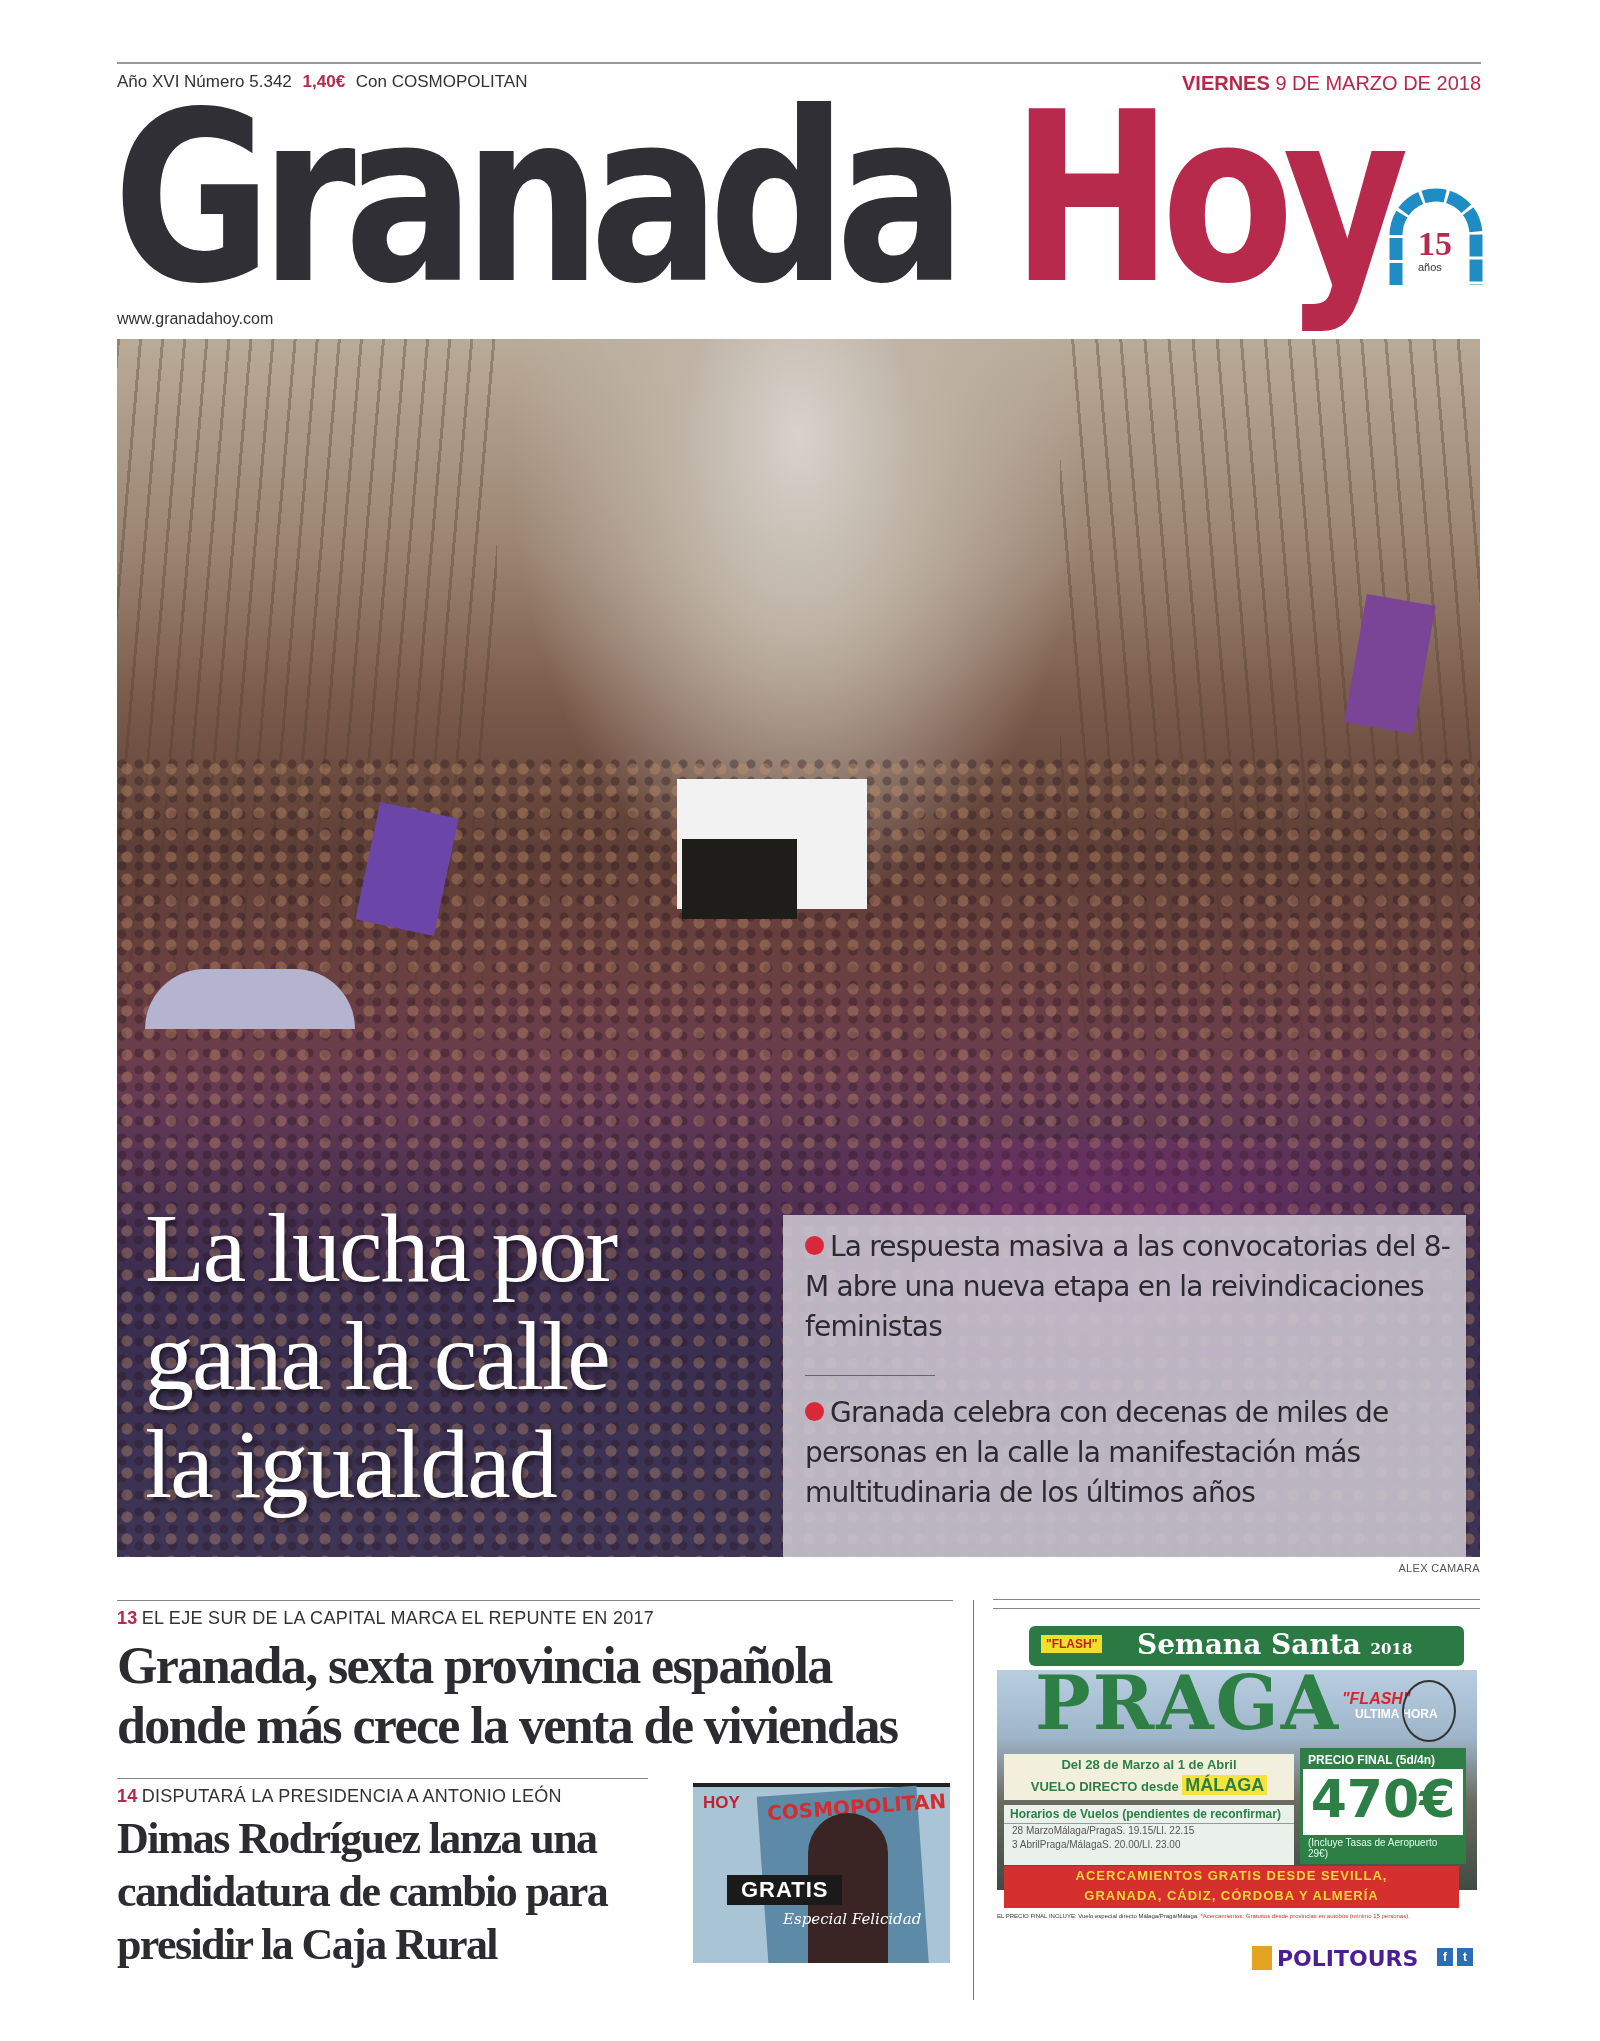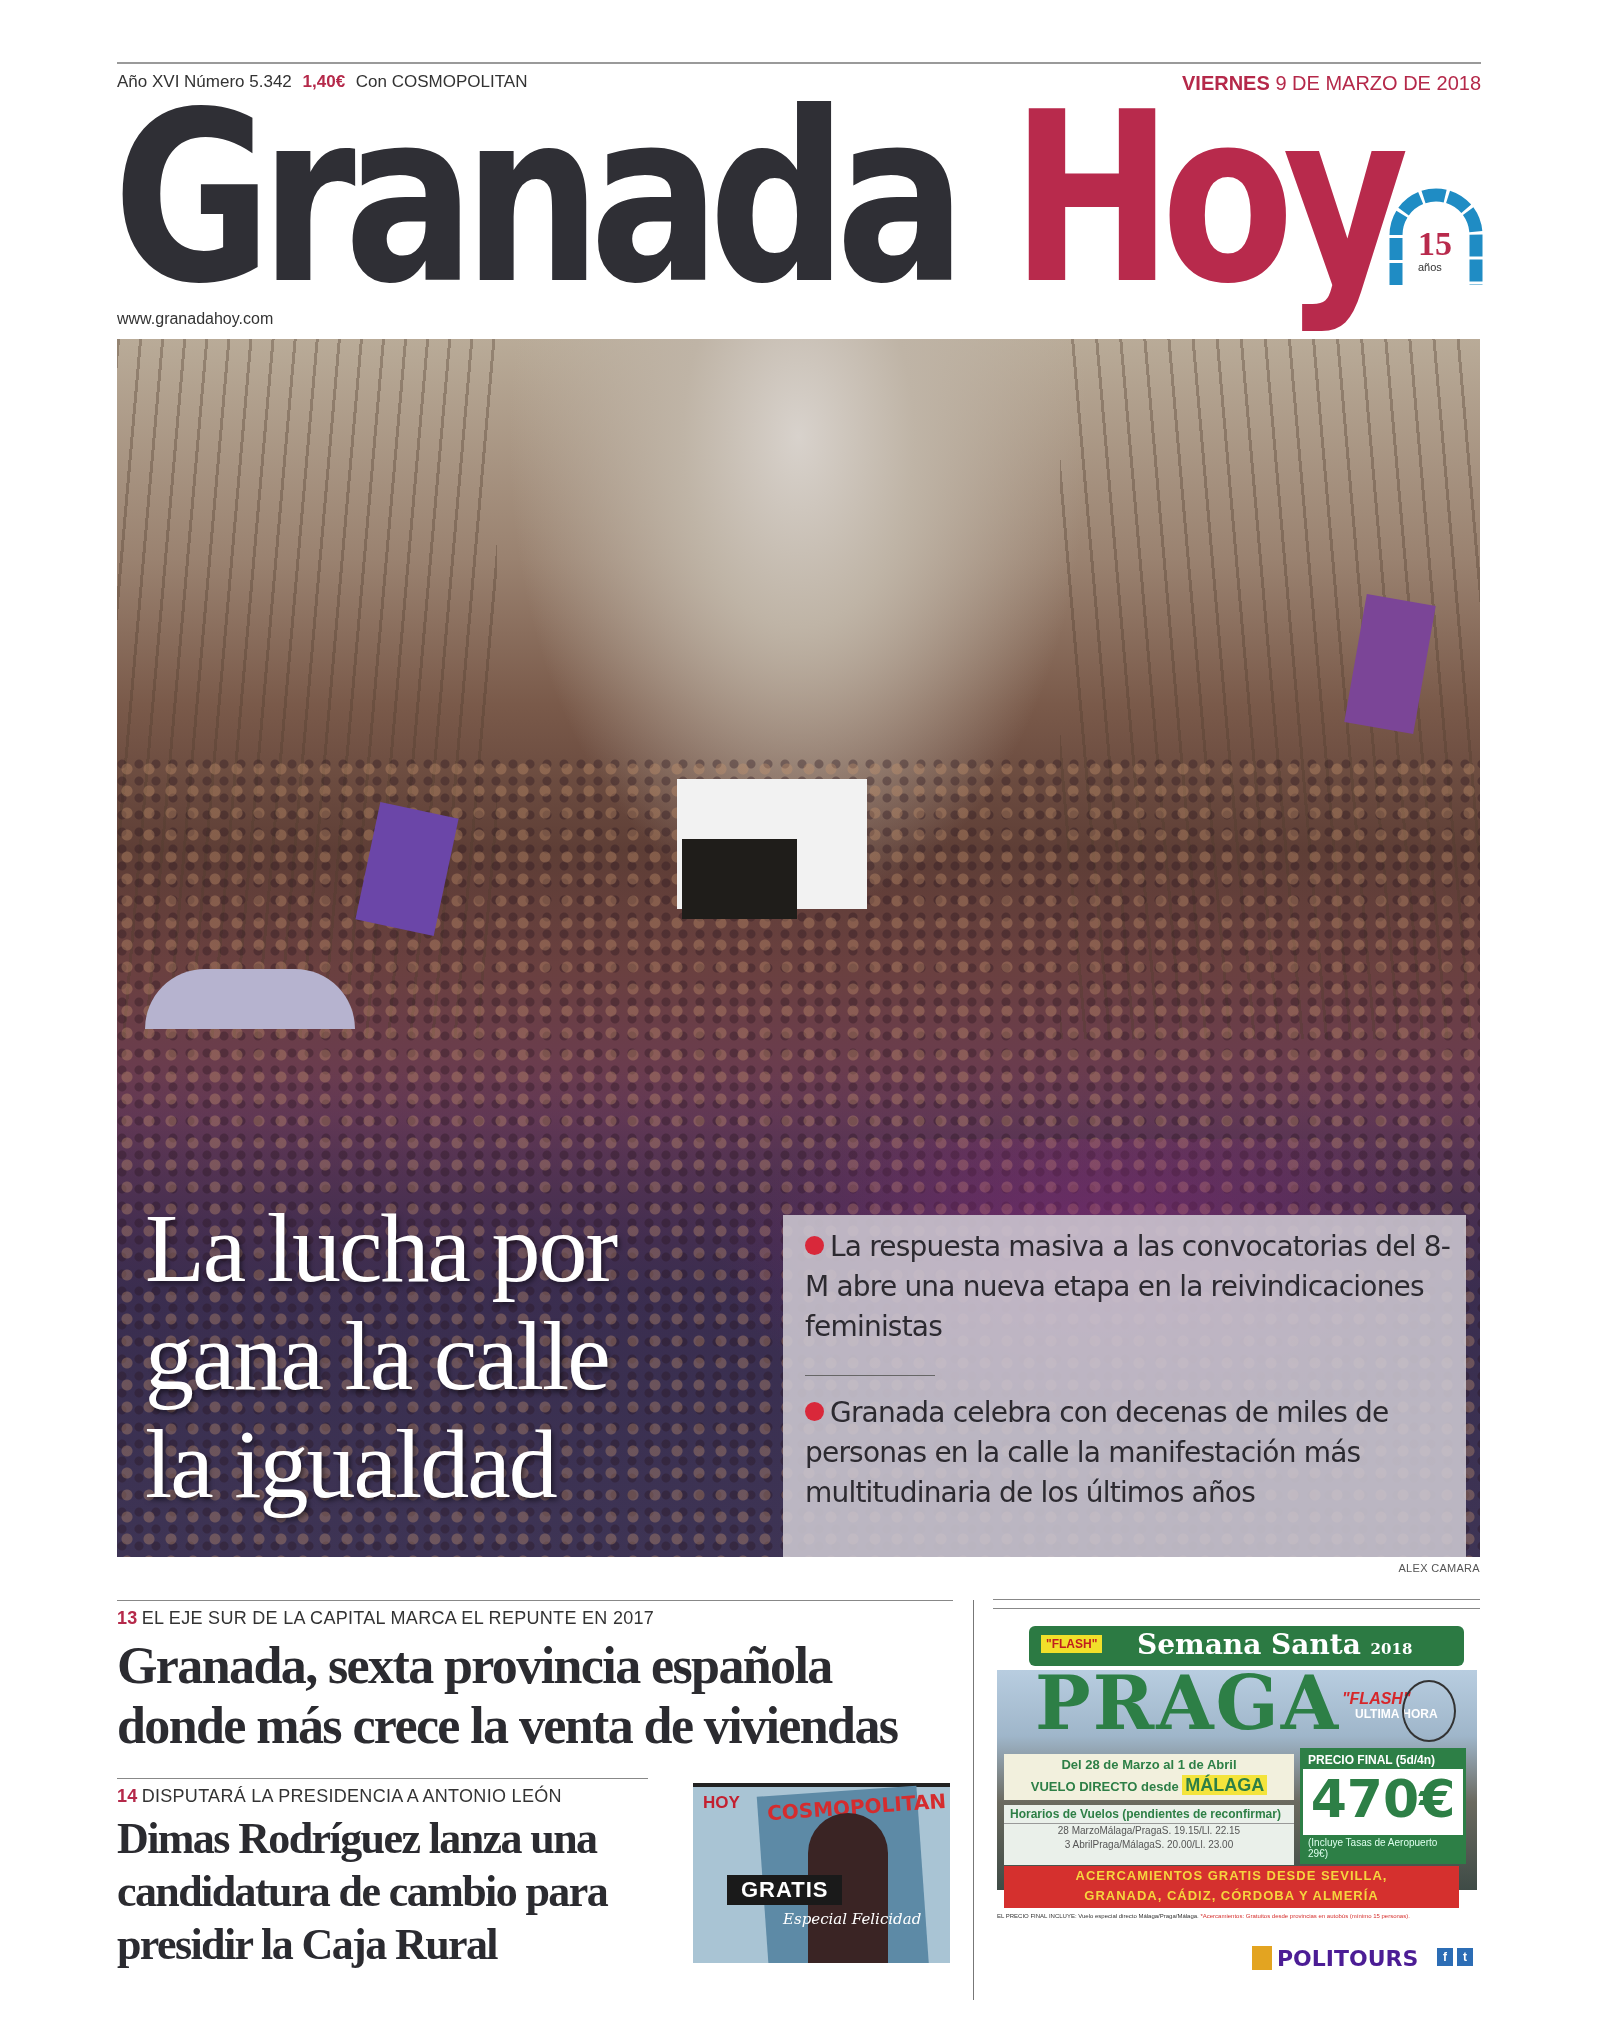--- a/index.html
+++ b/index.html
@@ -68,21 +68,21 @@
   .ad .yr{font-size:15px;}
   .ad .sky{position:absolute;left:0;top:50px;width:480px;height:220px;background:linear-gradient(180deg,#b8cde0 0%,#9fb6ca 30%,#6b6a60 60%,#3f4b46 100%);}
   .ad .praga{position:absolute;left:38px;top:40px;font-family:"DejaVu Serif",serif;font-weight:bold;font-size:74px;color:#2d7f46;letter-spacing:2px;}
   .ad .flash2{position:absolute;left:345px;top:70px;color:#d7262a;font-weight:bold;font-style:italic;font-size:16px;}
   .ad .ultima{position:absolute;left:358px;top:88px;color:#fff;font-weight:bold;font-size:12px;line-height:13px;text-align:center;}
   .ad .clock{position:absolute;left:405px;top:60px;width:50px;height:58px;border:2px solid #333;border-radius:50%;}
   .ad .dates{position:absolute;left:7px;top:134px;width:290px;height:46px;background:#f2f0dd;text-align:center;font-size:13px;font-weight:bold;color:#2d7f46;line-height:21px;}
   .ad .dates .mal{background:#f4e43b;font-size:18px;padding:0 3px;}
   .ad .horarios{position:absolute;left:7px;top:185px;width:290px;height:60px;background:#eaf0ea;font-size:10px;color:#555;}
   .ad .horarios .ht{color:#2d7f46;font-weight:bold;font-size:12px;padding:2px 6px;border-bottom:1px solid #999;}
-  .ad .horarios .row{display:flex;justify-content:center;padding:0 8px;line-height:14px;}
+  .ad .horarios .row{display:flex;justify-content:flex-start;padding:0 8px;line-height:14px;}
   .ad .pricebox{position:absolute;left:303px;top:128px;width:160px;height:110px;background:#fff;border:3px solid #2d7f46;}
   .ad .pricebox .pf{background:#2d7f46;color:#fff;font-size:12px;font-weight:bold;padding:2px 5px;}
   .ad .pricebox .val{color:#2d7f46;font-weight:bold;font-size:52px;font-family:"DejaVu Sans",sans-serif;text-align:center;line-height:60px;}
   .ad .pricebox .tax{background:#2d7f46;color:#dfe;font-size:10px;padding:2px 5px;position:absolute;bottom:0;left:0;right:0;}
   .ad .red{position:absolute;left:7px;top:246px;width:455px;height:42px;background:#d5302e;color:#f6d53e;font-weight:bold;font-size:13px;text-align:center;line-height:20px;letter-spacing:1px;}
   .ad .fine{position:absolute;left:0;top:292px;width:480px;font-size:6px;line-height:9px;color:#333;}
   .ad .fine .rd{color:#d5302e;}
   .ad .politours{position:absolute;left:280px;top:326px;color:#4c1d95;font-weight:bold;font-size:22px;font-family:"DejaVu Sans",sans-serif;}
   .ad .poli-icon{position:absolute;left:255px;top:326px;width:20px;height:24px;background:#e3a421;}
   .ad .social{position:absolute;left:440px;top:328px;display:flex;gap:4px;}

